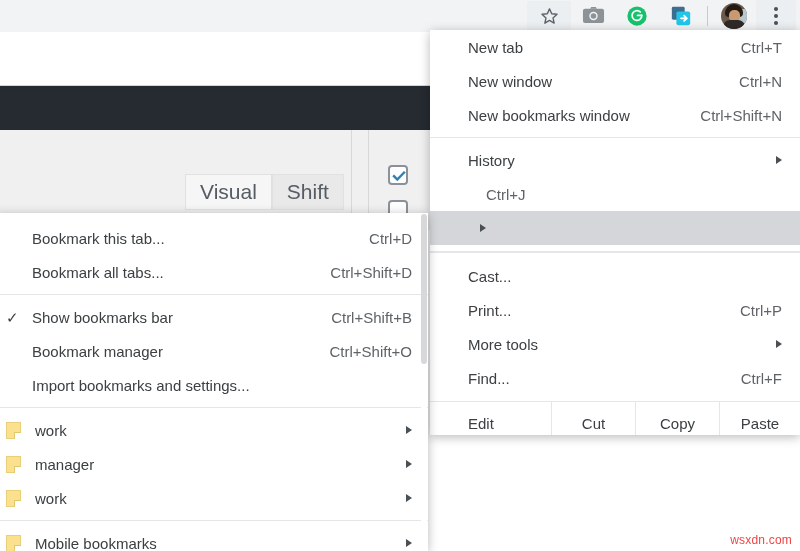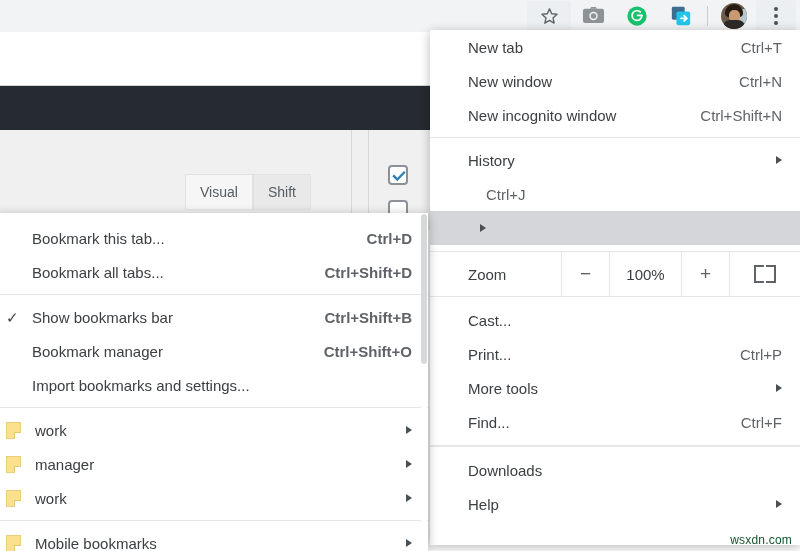--- a/index.html
+++ b/index.html
@@ -61,21 +61,21 @@
   #editor-tabs {
     position: absolute;
     left: 185px; top: 174px;
     display: flex;
     height: 36px;
   }
   .editor-tab {
     display: flex;
     align-items: center;
     justify-content: center;
-    font-size: 14px;
+    font-size: 21px;
     color: #555c63;
     background: #e9e9e9;
     border: 1px solid #e1e1e1;
     box-sizing: border-box;
     padding: 0 14px;
   }
   .editor-tab.active {
     background: #f6f6f6;
   }
 
@@ -165,21 +165,21 @@
     width: 4px; height: 4px;
     border-radius: 50%;
     background: #4a4f54;
   }
 
   
   #chrome-menu {
     position: absolute;
     left: 430px; top: 30px;
     width: 370px;
-    height: 515px;
+    height: 405px;
     background: #ffffff;
     box-shadow: 0 2px 10px rgba(0,0,0,0.28);
     font-size: 15px;
     color: #3c4043;
     overflow: hidden;
     box-sizing: border-box;
   }
   .menu-row {
     position: relative;
     height: 34px;
@@ -286,21 +286,21 @@
   .bm-row {
     position: relative;
     height: 34px;
     display: flex;
     align-items: center;
     padding: 0 16px 0 38px;
     box-sizing: border-box;
     white-space: nowrap;
   }
   .bm-row .label { flex: 1 1 auto; }
-  .bm-row .accel { color: #5f6368; margin-left: 18px; font-weight: bold; }
+  .bm-row .accel { color: #5f6368; margin-left: 18px; }
   .bm-check {
     position: absolute;
     left: 12px; top: 50%;
     transform: translateY(-50%);
     font-size: 15px;
     color: #3c4043;
     line-height: 1;
   }
   .folder-icon {
     position: relative;
@@ -335,21 +335,21 @@
     height: 150px;
     background: #d6d8da;
     border-radius: 3px;
   }
 
   
   #watermark {
     position: absolute;
     right: 8px; bottom: 4px;
     font-size: 12px;
-    color: #14532d;
+    color: #ef4444;
     font-family: "Liberation Sans", sans-serif;
     letter-spacing: 0.2px;
   }
 </style>
 </head>
 <body>
 
 <div id="page-bg">
   <div id="browser-chrome-strip"></div>
   <div id="page-white-area"></div>
@@ -429,53 +429,39 @@
 
   <div class="menu-row">
     <span class="label">New tab</span>
     <span class="accel">Ctrl+T</span>
   </div>
   <div class="menu-row">
     <span class="label">New window</span>
     <span class="accel">Ctrl+N</span>
   </div>
   <div class="menu-row">
-    <span class="label">New incognito window</span>
+    <span class="label">New bookmarks window</span>
     <span class="accel">Ctrl+Shift+N</span>
   </div>
 
   <div class="menu-sep"></div>
 
   <div class="menu-row">
     <span class="label">History</span>
     <span class="caret"></span>
   </div>
   <div class="menu-row">
     <span class="accel">Ctrl+J</span>
   </div>
   <div class="menu-row highlight">
     <span class="caret"></span>
   </div>
 
   <div class="menu-sep" style="margin:6px 0 0 0;"></div>
 
-  <div id="zoom-row">
-    <div id="zoom-label">Zoom</div>
-    <div id="zoom-minus">−</div>
-    <div id="zoom-value">100%</div>
-    <div id="zoom-plus">+</div>
-    <div id="zoom-fullscreen">
-      <span class="fs-icon">
-        <span></span>
-          <span></span>
-          <span></span>
-          <span></span>
-      </span>
-    </div>
-  </div>
 
   <div class="menu-sep" style="margin:0 0 6px 0;"></div>
 
   <div class="menu-row">
     <span class="label">Cast...</span>
   </div>
   <div class="menu-row">
     <span class="label">Print...</span>
     <span class="accel">Ctrl+P</span>
   </div>
@@ -483,20 +469,26 @@
     <span class="label">More tools</span>
     <span class="caret"></span>
   </div>
   <div class="menu-row">
     <span class="label">Find...</span>
     <span class="accel">Ctrl+F</span>
   </div>
 
   <div class="menu-sep" style="margin:6px 0 0 0;"></div>
 
+  <div id="edit-row">
+    <div id="edit-label">Edit</div>
+    <div id="edit-cut">Cut</div>
+    <div id="edit-copy">Copy</div>
+    <div id="edit-paste">Paste</div>
+  </div>
 
   <div class="menu-sep" style="margin:0 0 6px 0;"></div>
 
   <div class="menu-row">
     <span class="label">Downloads</span>
   </div>
   <div class="menu-row">
     <span class="label">Help</span>
     <span class="caret"></span>
   </div>

